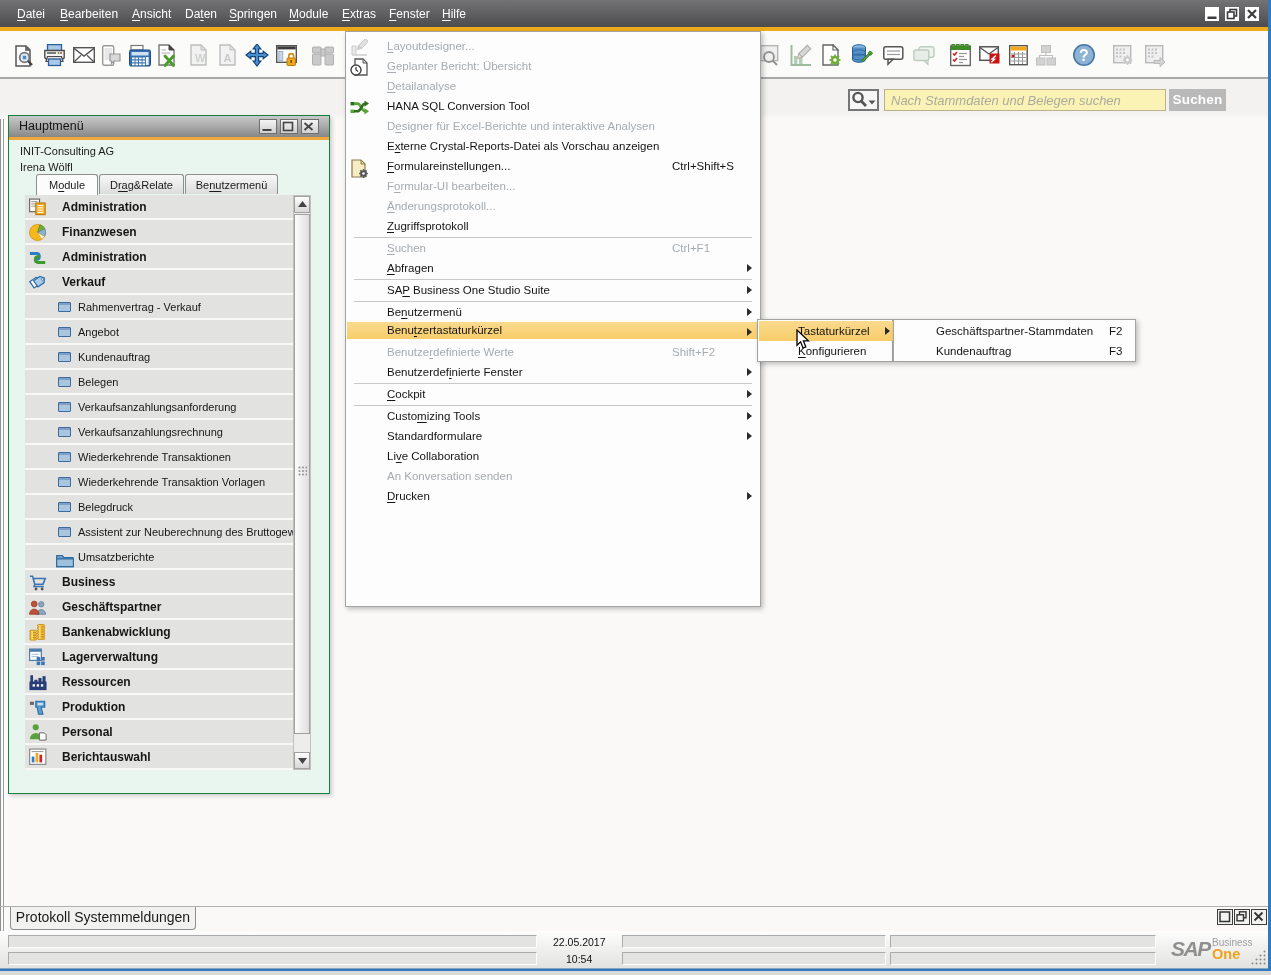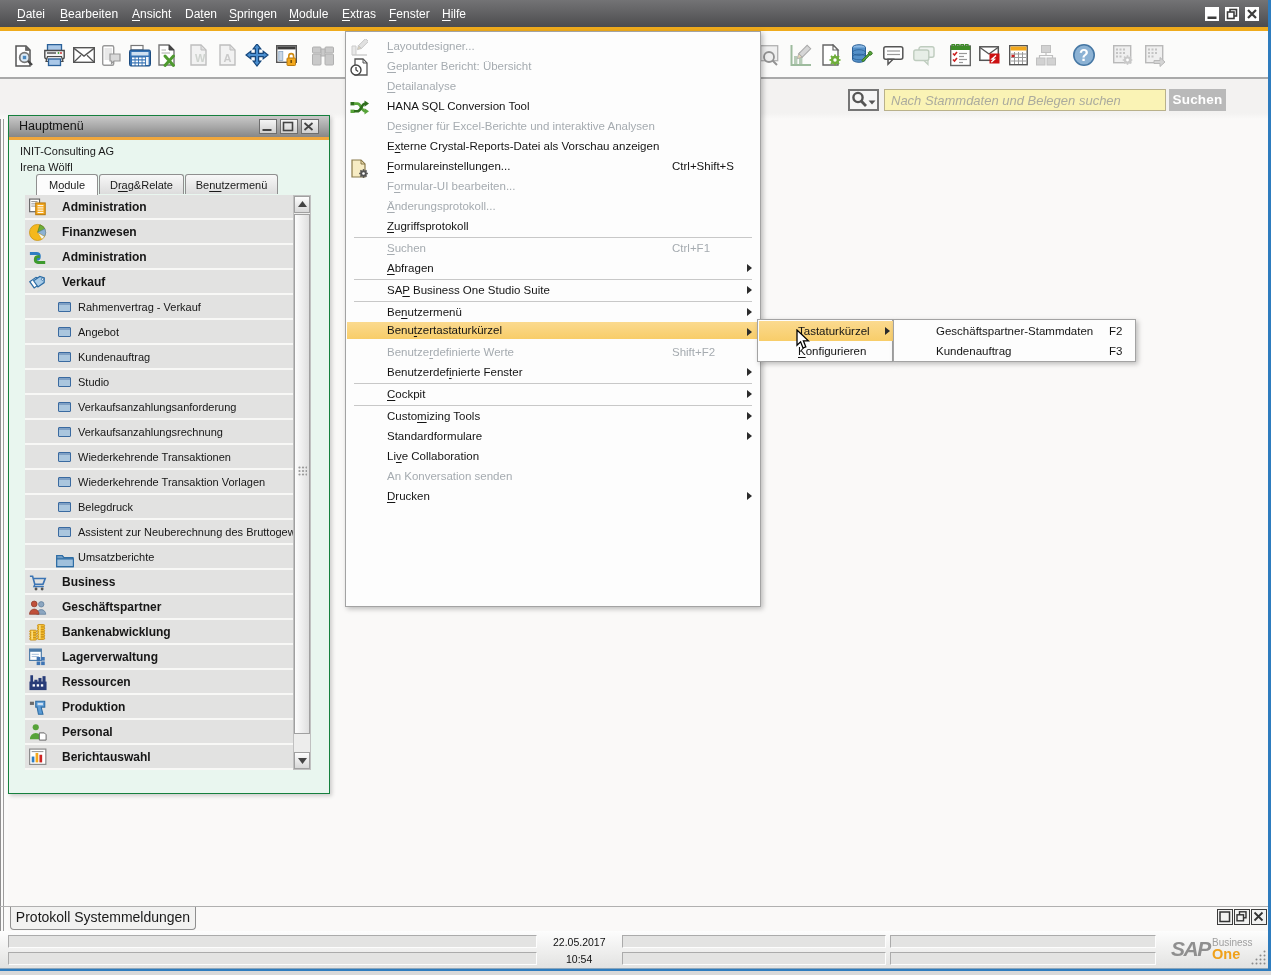--- a/index.html
+++ b/index.html
@@ -437,21 +437,21 @@
       <div class="row" style="top:125px">
           <span class="sicon"></span>
           <span class="sub">Angebot</span>
         </div>
       <div class="row" style="top:150px">
           <span class="sicon"></span>
           <span class="sub">Kundenauftrag</span>
         </div>
       <div class="row" style="top:175px">
           <span class="sicon"></span>
-          <span class="sub">Studio</span>
+          <span class="sub">Belegen</span>
         </div>
       <div class="row" style="top:200px">
           <span class="sicon"></span>
           <span class="sub">Verkaufsanzahlungsanforderung</span>
         </div>
       <div class="row" style="top:225px">
           <span class="sicon"></span>
           <span class="sub">Verkaufsanzahlungsrechnung</span>
         </div>
       <div class="row" style="top:250px">

